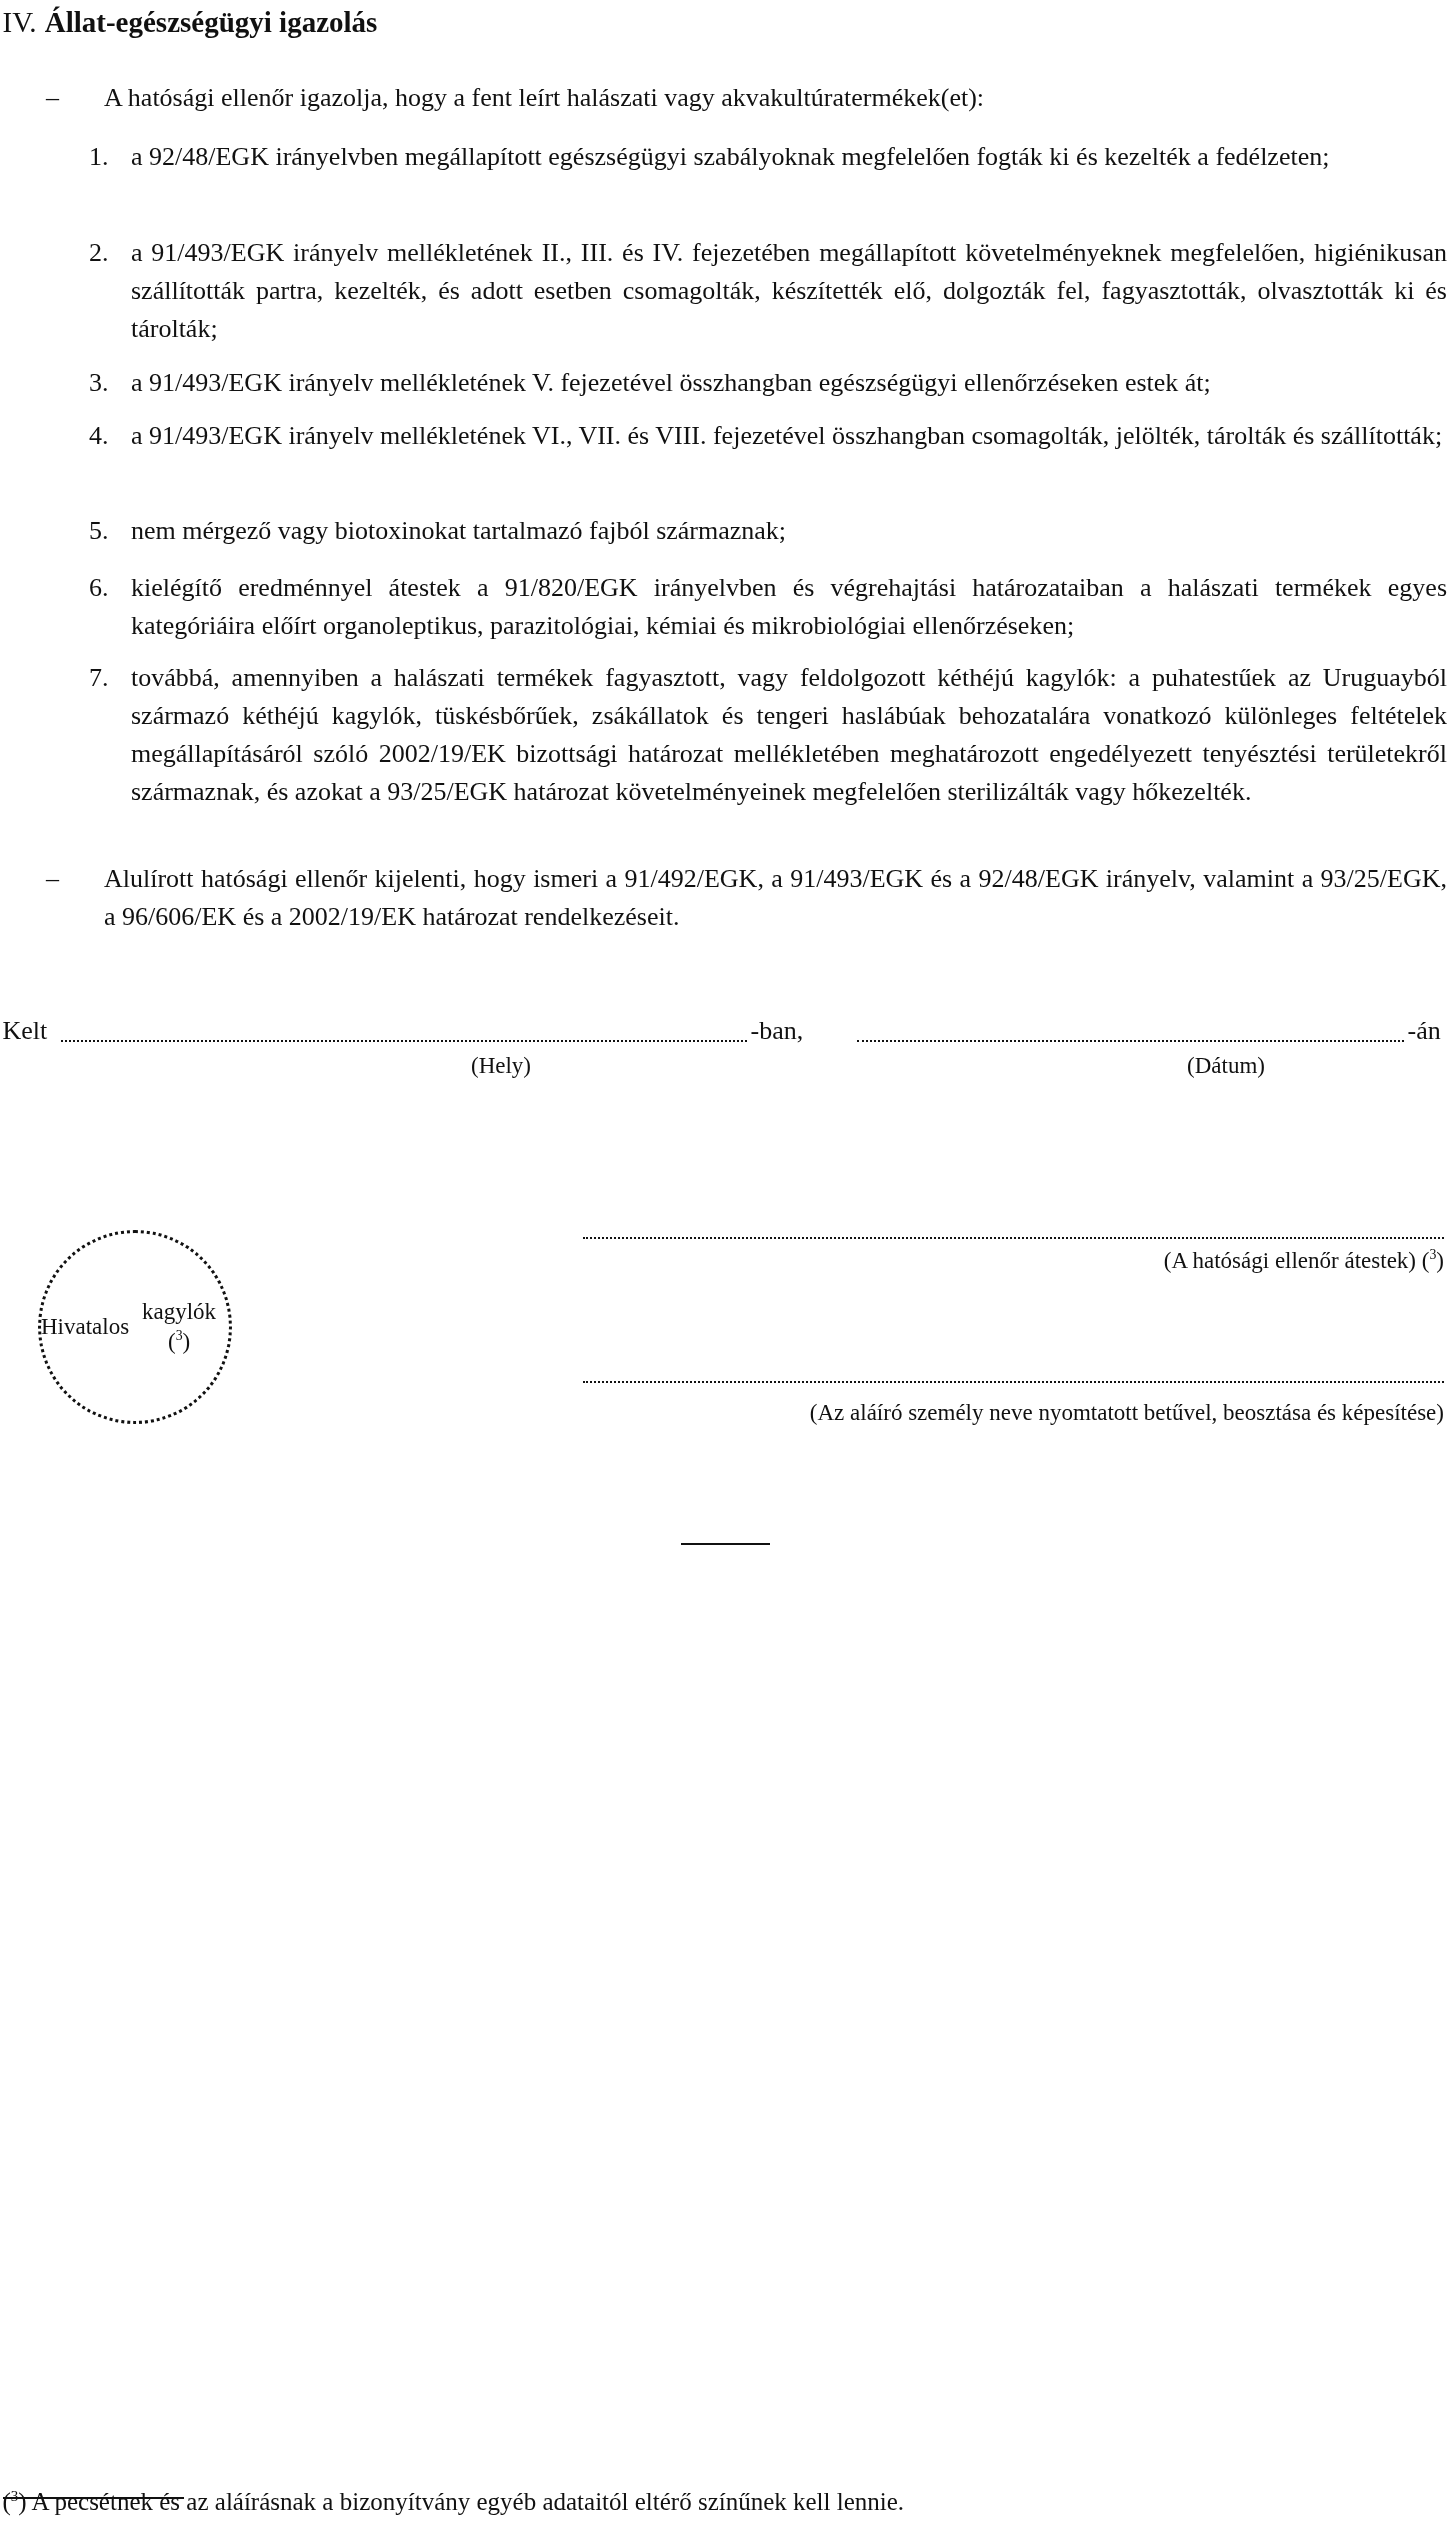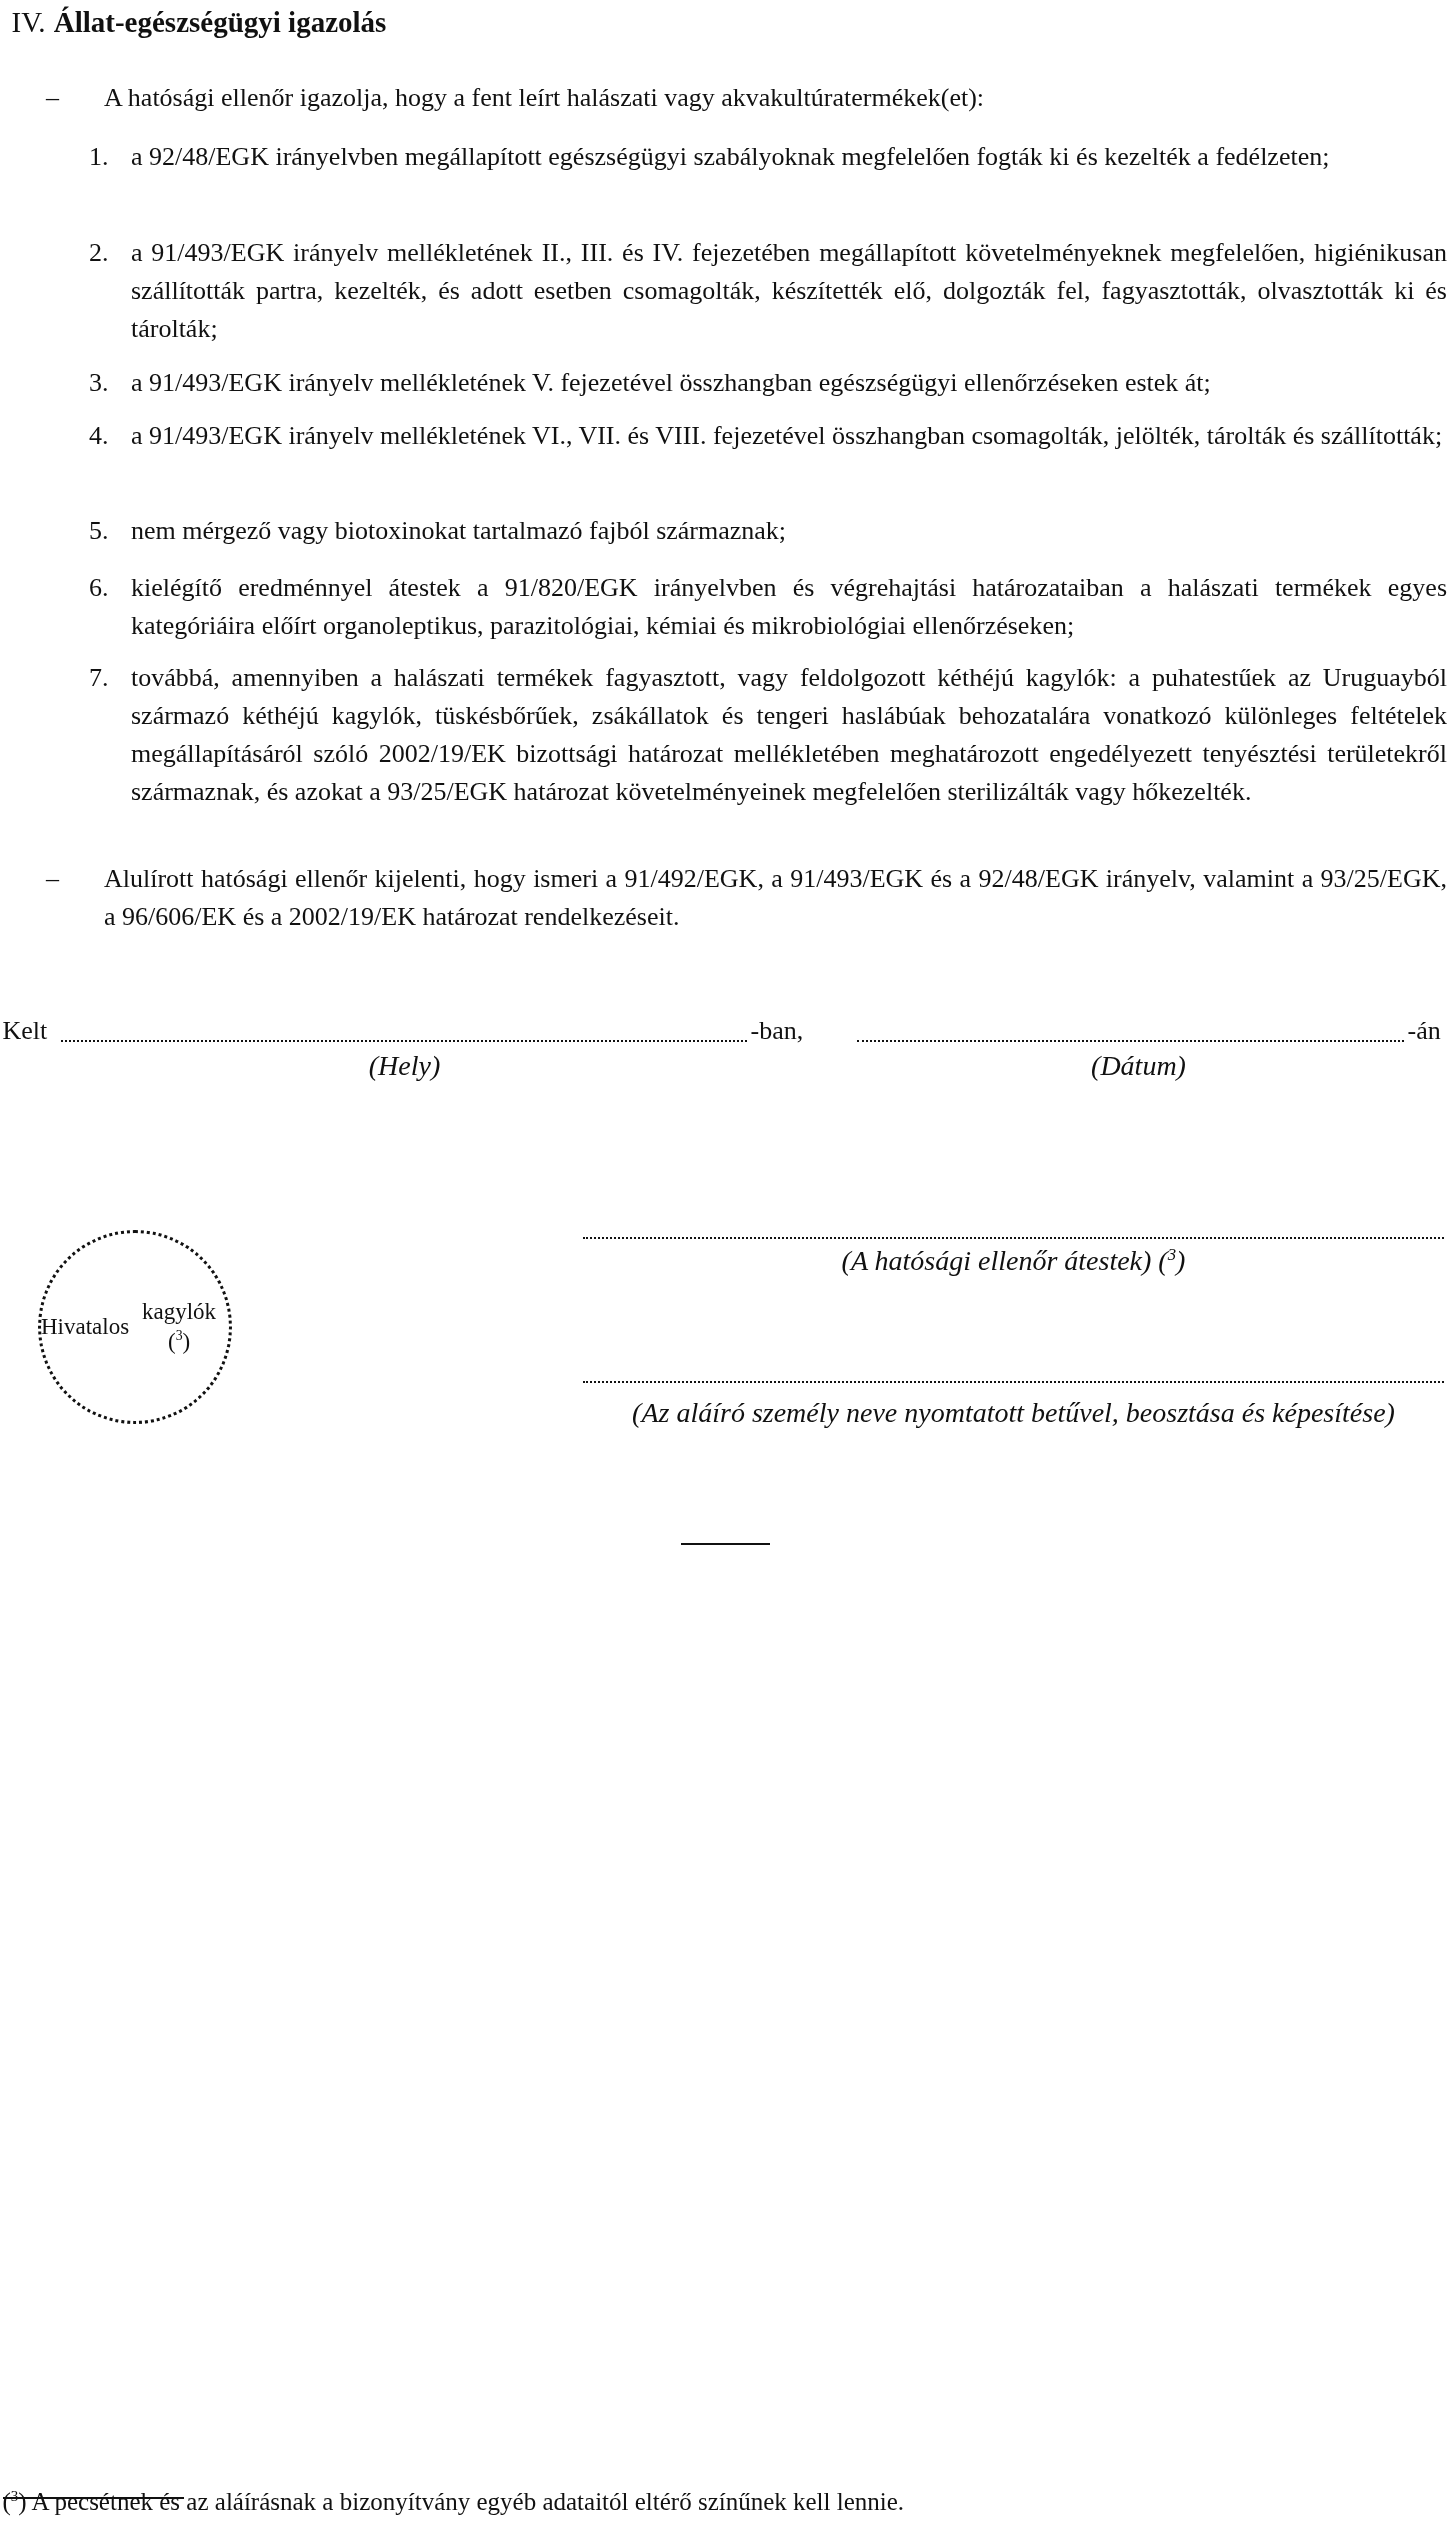--- a/index.html
+++ b/index.html
@@ -3,34 +3,34 @@
 <meta charset="utf-8">
 <style>
   html, body { margin: 0; padding: 0; background: #ffffff; }
   body {
     width: 1450px; height: 2525px; position: relative; overflow: hidden;
     font-family: "Liberation Serif", "DejaVu Serif", serif;
     color: #111111;
   }
   .abs { position: absolute; }
   .title-row { left: 2.5px; top: 2.5px; font-size: 29px; line-height: 38px; white-space: nowrap; }
-  .title-num { display: inline-block; width: 35px; font-weight: normal; margin-left: 9px; }
+  .title-num { display: inline-block; width: 35px; font-weight: normal; }
   .title-text { font-weight: bold; }
   .body-text { font-size: 26px; line-height: 38px; }
   .dash-row { left: 46px; width: 1401px; display: flex; }
   .dash-mark { width: 58px; flex: none; }
   .dash-content { flex: 1; text-align: justify; }
   .item { left: 89px; width: 1358px; display: flex; }
   .item-num { width: 42px; flex: none; }
   .item-text { flex: 1; text-align: justify; }
   .kelt-row { left: 2.5px; top: 1012px; width: 1445px; height: 38px; font-size: 26px; line-height: 38px; }
   .dots {
     position: absolute; height: 0; border-bottom: 2.5px dotted #111;
   }
-  .caption { font-size: 28px; line-height: 29px; text-align: center; font-style: italic; }
+  .caption { font-size: 23px; line-height: 29px; text-align: right; }
   .stamp {
     left: 38px; top: 1230px; width: 194px; height: 194px; border-radius: 50%;
     border: 3.8px dotted #111; box-sizing: border-box;
     display: flex; flex-direction: row; align-items: center; justify-content: center;
     font-size: 23px; line-height: 30px; text-align: center;
   }
   sup { font-size: 60%; line-height: 0; }
   .rule { position: absolute; background: #111; height: 1.9px; }
   .footnote { left: 2.5px; top: 2486px; font-size: 25px; line-height: 32px; white-space: nowrap; }
 </style>

